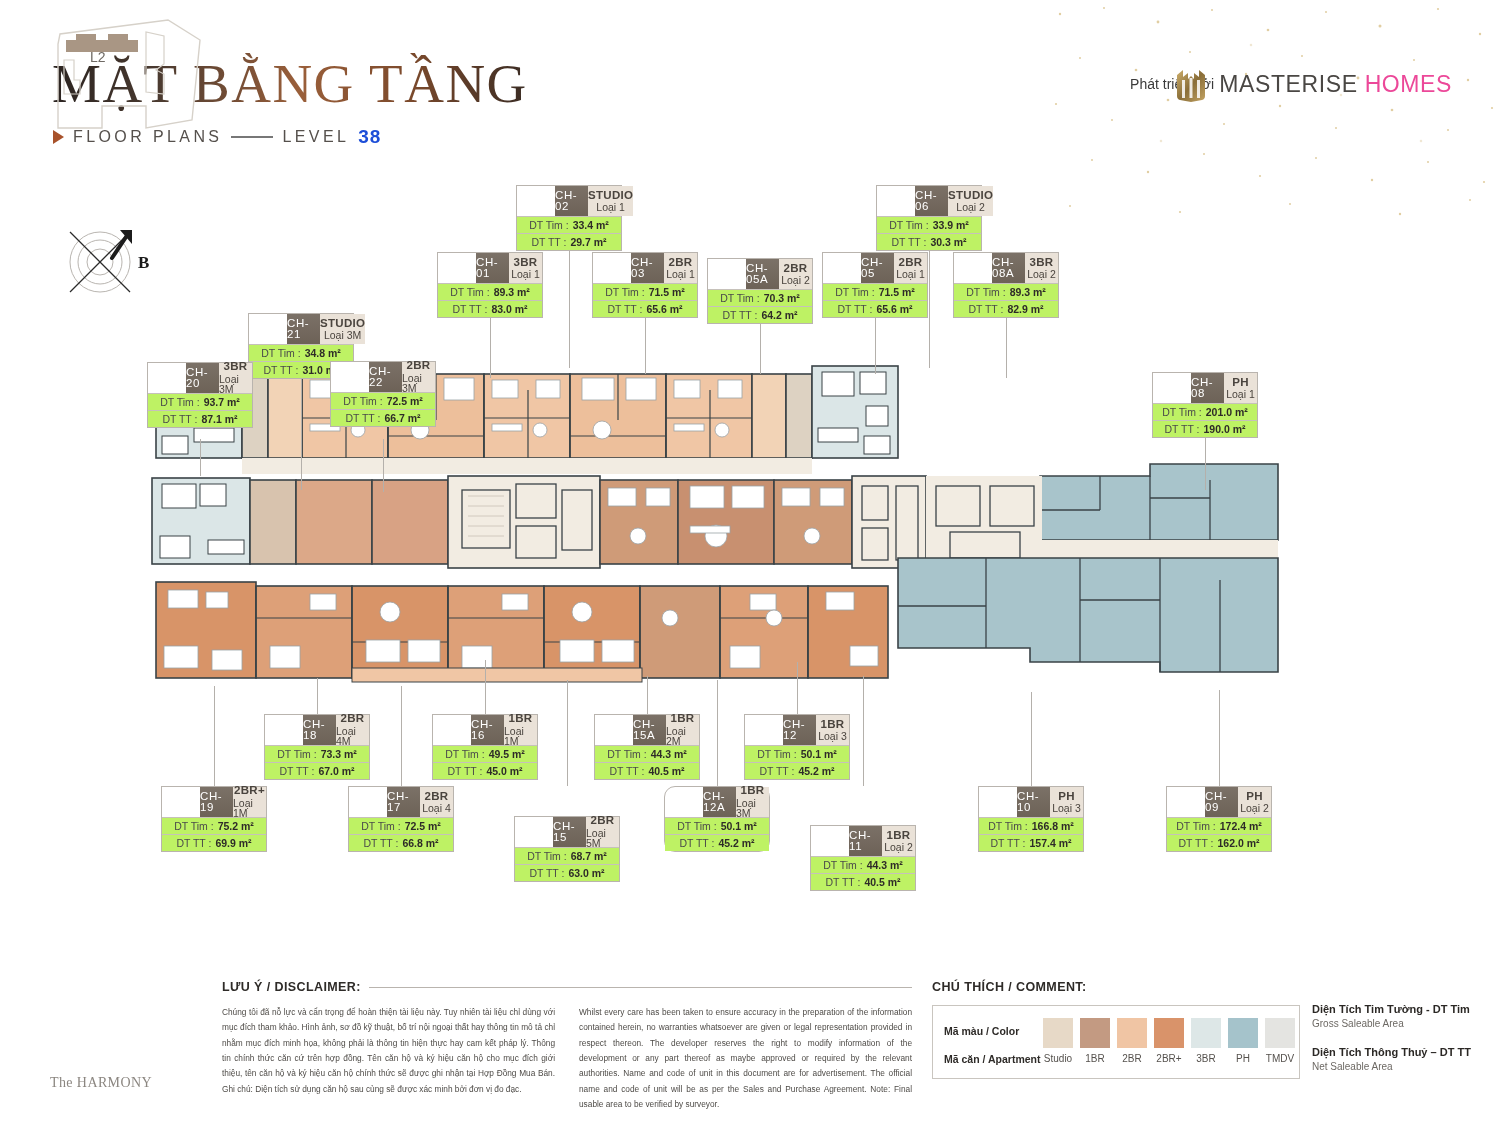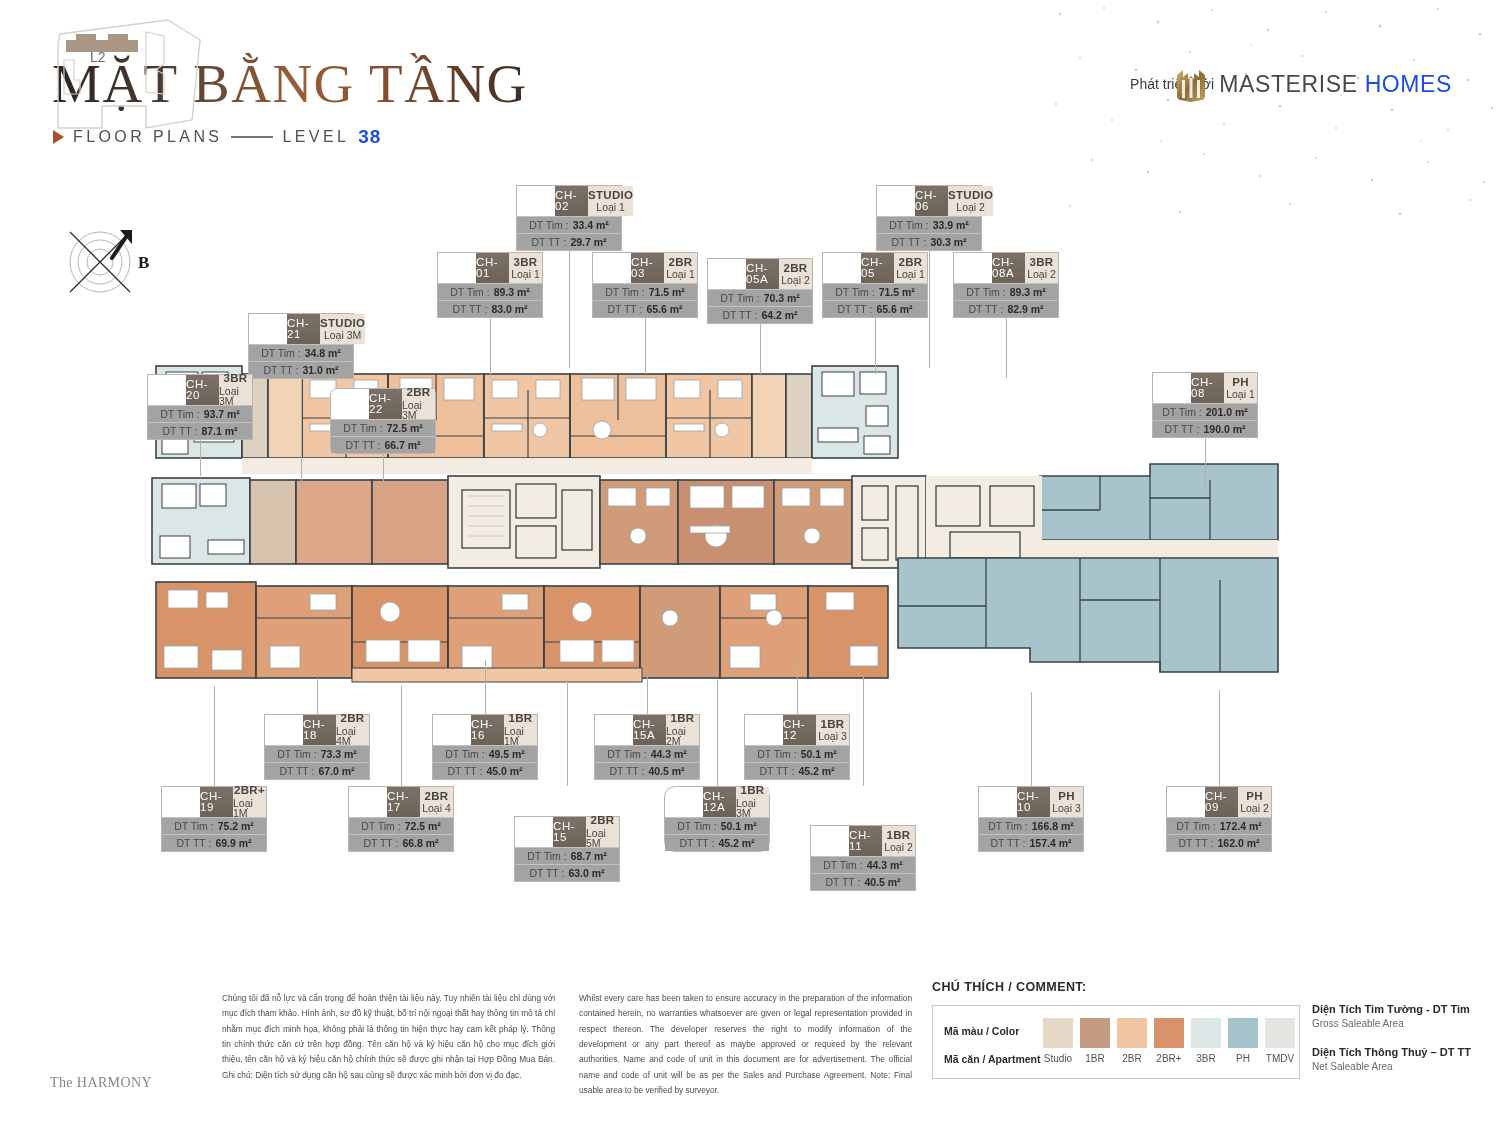--- a/index.html
+++ b/index.html
@@ -35,21 +35,21 @@
   .tri { width:0;height:0;border-left:11px solid #a8522b;border-top:7px solid transparent;border-bottom:7px solid transparent;}
   #floorplans-label{font-size:16px;letter-spacing:3.4px;color:#55504c;}
   .rule-sm{width:42px;height:2px;background:#777;display:inline-block;}
   #level-label{font-size:16px;letter-spacing:3.4px;color:#55504c;}
   #level-number{font-size:19px;font-weight:bold;color:#1d4ed8;letter-spacing:1px;}
 
   #dev-by{position:absolute;right:286px;top:76px;font-size:14px;color:#3a3a3a;}
   #brand-wrap{position:absolute;right:48px;top:66px;display:flex;align-items:center;gap:10px;}
   #brand-text{font-size:23px;letter-spacing:.6px;}
   #brand-text .b1{color:#4a4744;}
-  #brand-text .b2{color:#1d4ed8;}
+  #brand-text .b2{color:#ec4899;}
 
   
   #compass{position:absolute;left:58px;top:218px;width:110px;height:86px;}
 
   
   #plan-area{position:absolute;left:150px;top:350px;width:1180px;height:350px;}
 
   
   .unit-card{
     position:absolute;
@@ -69,21 +69,21 @@
   }
   .uc-type{
     flex:1;background:#eae2d8;display:flex;flex-direction:column;
     align-items:center;justify-content:center;color:#4a443e;gap:1px;
   }
   .uc-type .t1{font-size:11.5px;font-weight:bold;letter-spacing:.3px;}
   .uc-type .t2{font-size:10.5px;}
   .uc-row{
     border-top:1px solid #c6c1ba;height:17px;
     display:flex;align-items:center;justify-content:center;gap:4px;
-    color:#3d3a36;font-size:10.5px;background:#a3a3a3;
+    color:#3d3a36;font-size:10.5px;background:#bef264;
   }
   .uc-row .lab{color:#4a4a4a;}
   .uc-row .val{font-weight:bold;color:#2e2b28;}
 
   
   .leader{position:absolute;background:#b4b0ab;}
   .leader.v{width:1px;}
   #mini-map{position:absolute;left:50px;top:10px;width:170px;height:125px;}
   #the-harmony{position:absolute;left:50px;top:1075px;font-family:"Liberation Serif",serif;font-size:14px;color:#8b8680;letter-spacing:.4px;}
 
@@ -541,39 +541,39 @@
       <div class="uc-row">
         <span class="lab">DT Tim :</span>
         <span class="val">34.8 m²</span>
       </div>
       <div class="uc-row">
         <span class="lab">DT TT :</span>
         <span class="val">31.0 m²</span>
       </div>
     </div>
     <div class="leader v" style="left: 200px; top: 439px; height: 37px;"></div>
-    <div class="unit-card" style="left: 147px; top: 374px;">
+    <div class="unit-card" style="left: 147px; top: 362px;">
       <div class="uc-top">
         <div class="uc-code">CH-20</div>
         <div class="uc-type">
           <span class="t1">3BR</span>
           <span class="t2">Loại 3M</span>
         </div>
       </div>
       <div class="uc-row">
         <span class="lab">DT Tim :</span>
         <span class="val">93.7 m²</span>
       </div>
       <div class="uc-row">
         <span class="lab">DT TT :</span>
         <span class="val">87.1 m²</span>
       </div>
     </div>
     <div class="leader v" style="left: 383px; top: 439px; height: 53px;"></div>
-    <div class="unit-card" style="left: 330px; top: 388px; border-radius: 7px;">
+    <div class="unit-card" style="left: 330px; top: 361px;">
       <div class="uc-top">
         <div class="uc-code">CH-22</div>
         <div class="uc-type">
           <span class="t1">2BR</span>
           <span class="t2">Loại 3M</span>
         </div>
       </div>
       <div class="uc-row">
         <span class="lab">DT Tim :</span>
         <span class="val">72.5 m²</span>
@@ -806,20 +806,24 @@
   <rect x="16" y="30" width="72" height="12" fill="#a99684"></rect>
   <rect x="26" y="24" width="20" height="8" fill="#a99684"></rect>
   <rect x="58" y="24" width="20" height="8" fill="#a99684"></rect>
   <path d="M14 50 L14 84 L30 84 L30 70 L24 70 L24 50 Z" fill="none" stroke="#d6d1c9" stroke-width="1.2"></path>
   <path d="M96 22 L96 82 L114 84 L114 64 L106 60 L114 54 L114 26 Z" fill="none" stroke="#d6d1c9" stroke-width="1.2"></path>
   <text x="40" y="52" font-size="14" fill="#6f6a64" font-family="Liberation Sans, sans-serif">L2</text>
 </svg>
 <div id="the-harmony">The HARMONY</div>
 
 <div id="disclaimer">
+  <div class="sec-head">
+    <span class="txt">LƯU Ý / DISCLAIMER:</span>
+    <span class="line"></span>
+  </div>
   <div id="disc-cols">
     <div class="disc-col">Chúng tôi đã nỗ lực và cẩn trọng để hoàn thiện tài liệu này. Tuy nhiên tài liệu chỉ dùng với mục đích tham khảo. Hình ảnh, sơ đồ kỹ thuật, bố trí nội ngoại thất hay thông tin mô tả chỉ nhằm mục đích minh họa, không phải là thông tin hiện thực hay cam kết pháp lý. Thông tin chính thức căn cứ trên hợp đồng. Tên căn hộ và ký hiệu căn hộ cho mục đích giới thiệu, tên căn hộ và ký hiệu căn hộ chính thức sẽ được ghi nhận tại Hợp Đồng Mua Bán. Ghi chú: Diện tích sử dụng căn hộ sau cùng sẽ được xác minh bởi đơn vị đo đạc.</div>
     <div class="disc-col">Whilst every care has been taken to ensure accuracy in the preparation of the information contained herein, no warranties whatsoever are given or legal representation provided in respect thereon. The developer reserves the right to modify information of the development or any part thereof as maybe approved or required by the relevant authorities. Name and code of unit in this document are for advertisement. The official name and code of unit will be as per the Sales and Purchase Agreement. Note: Final usable area to be verified by surveyor.</div>
   </div>
 </div>
 
 <div id="comment">
   <div class="sec-head" style="width:368px;">
     <span class="txt">CHÚ THÍCH / COMMENT:</span>
   </div>

